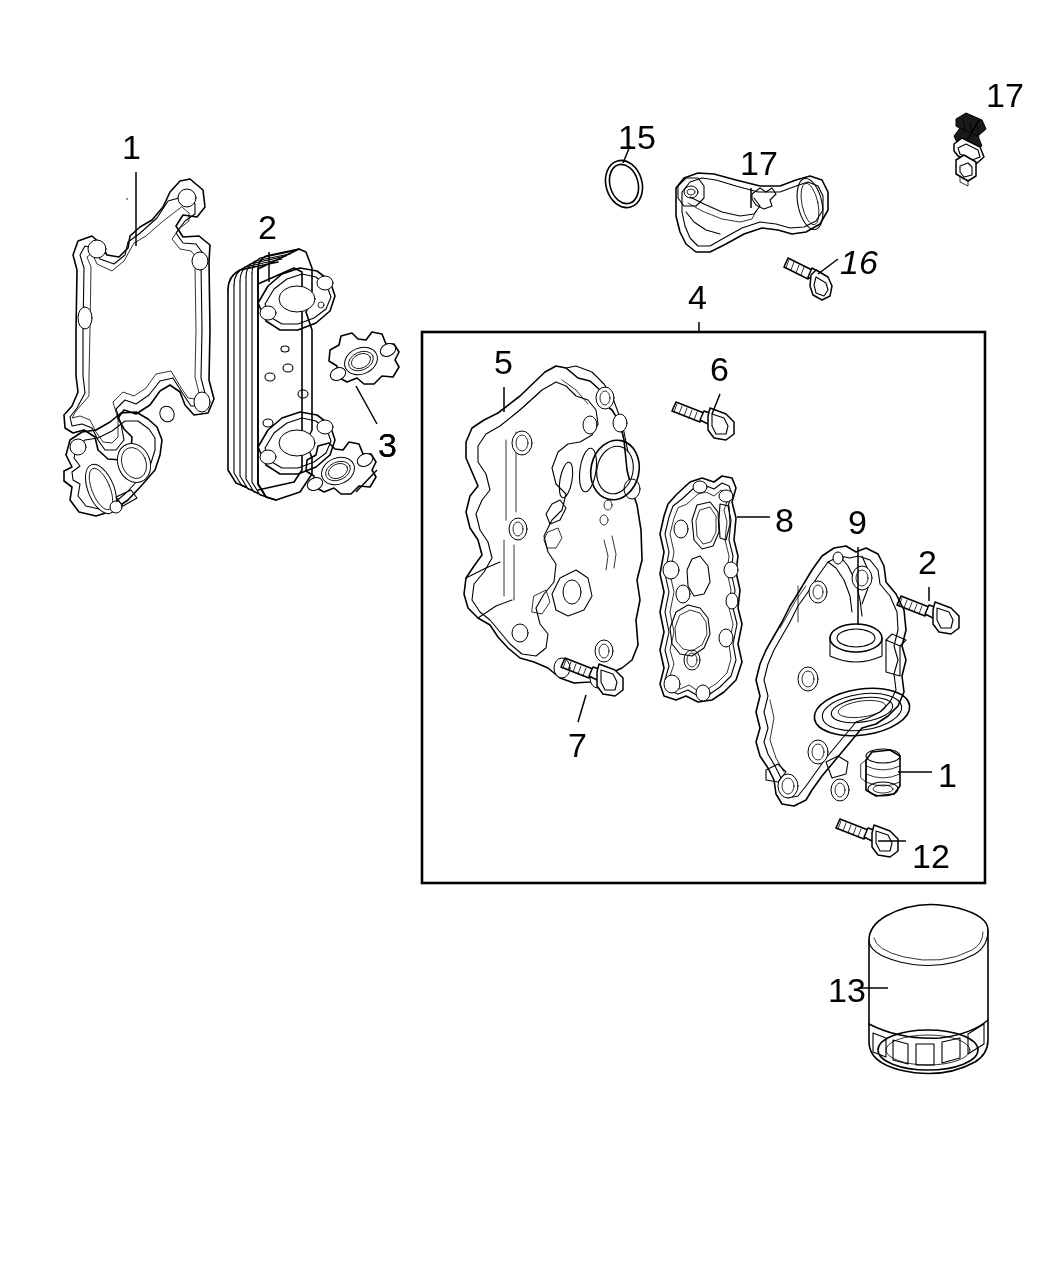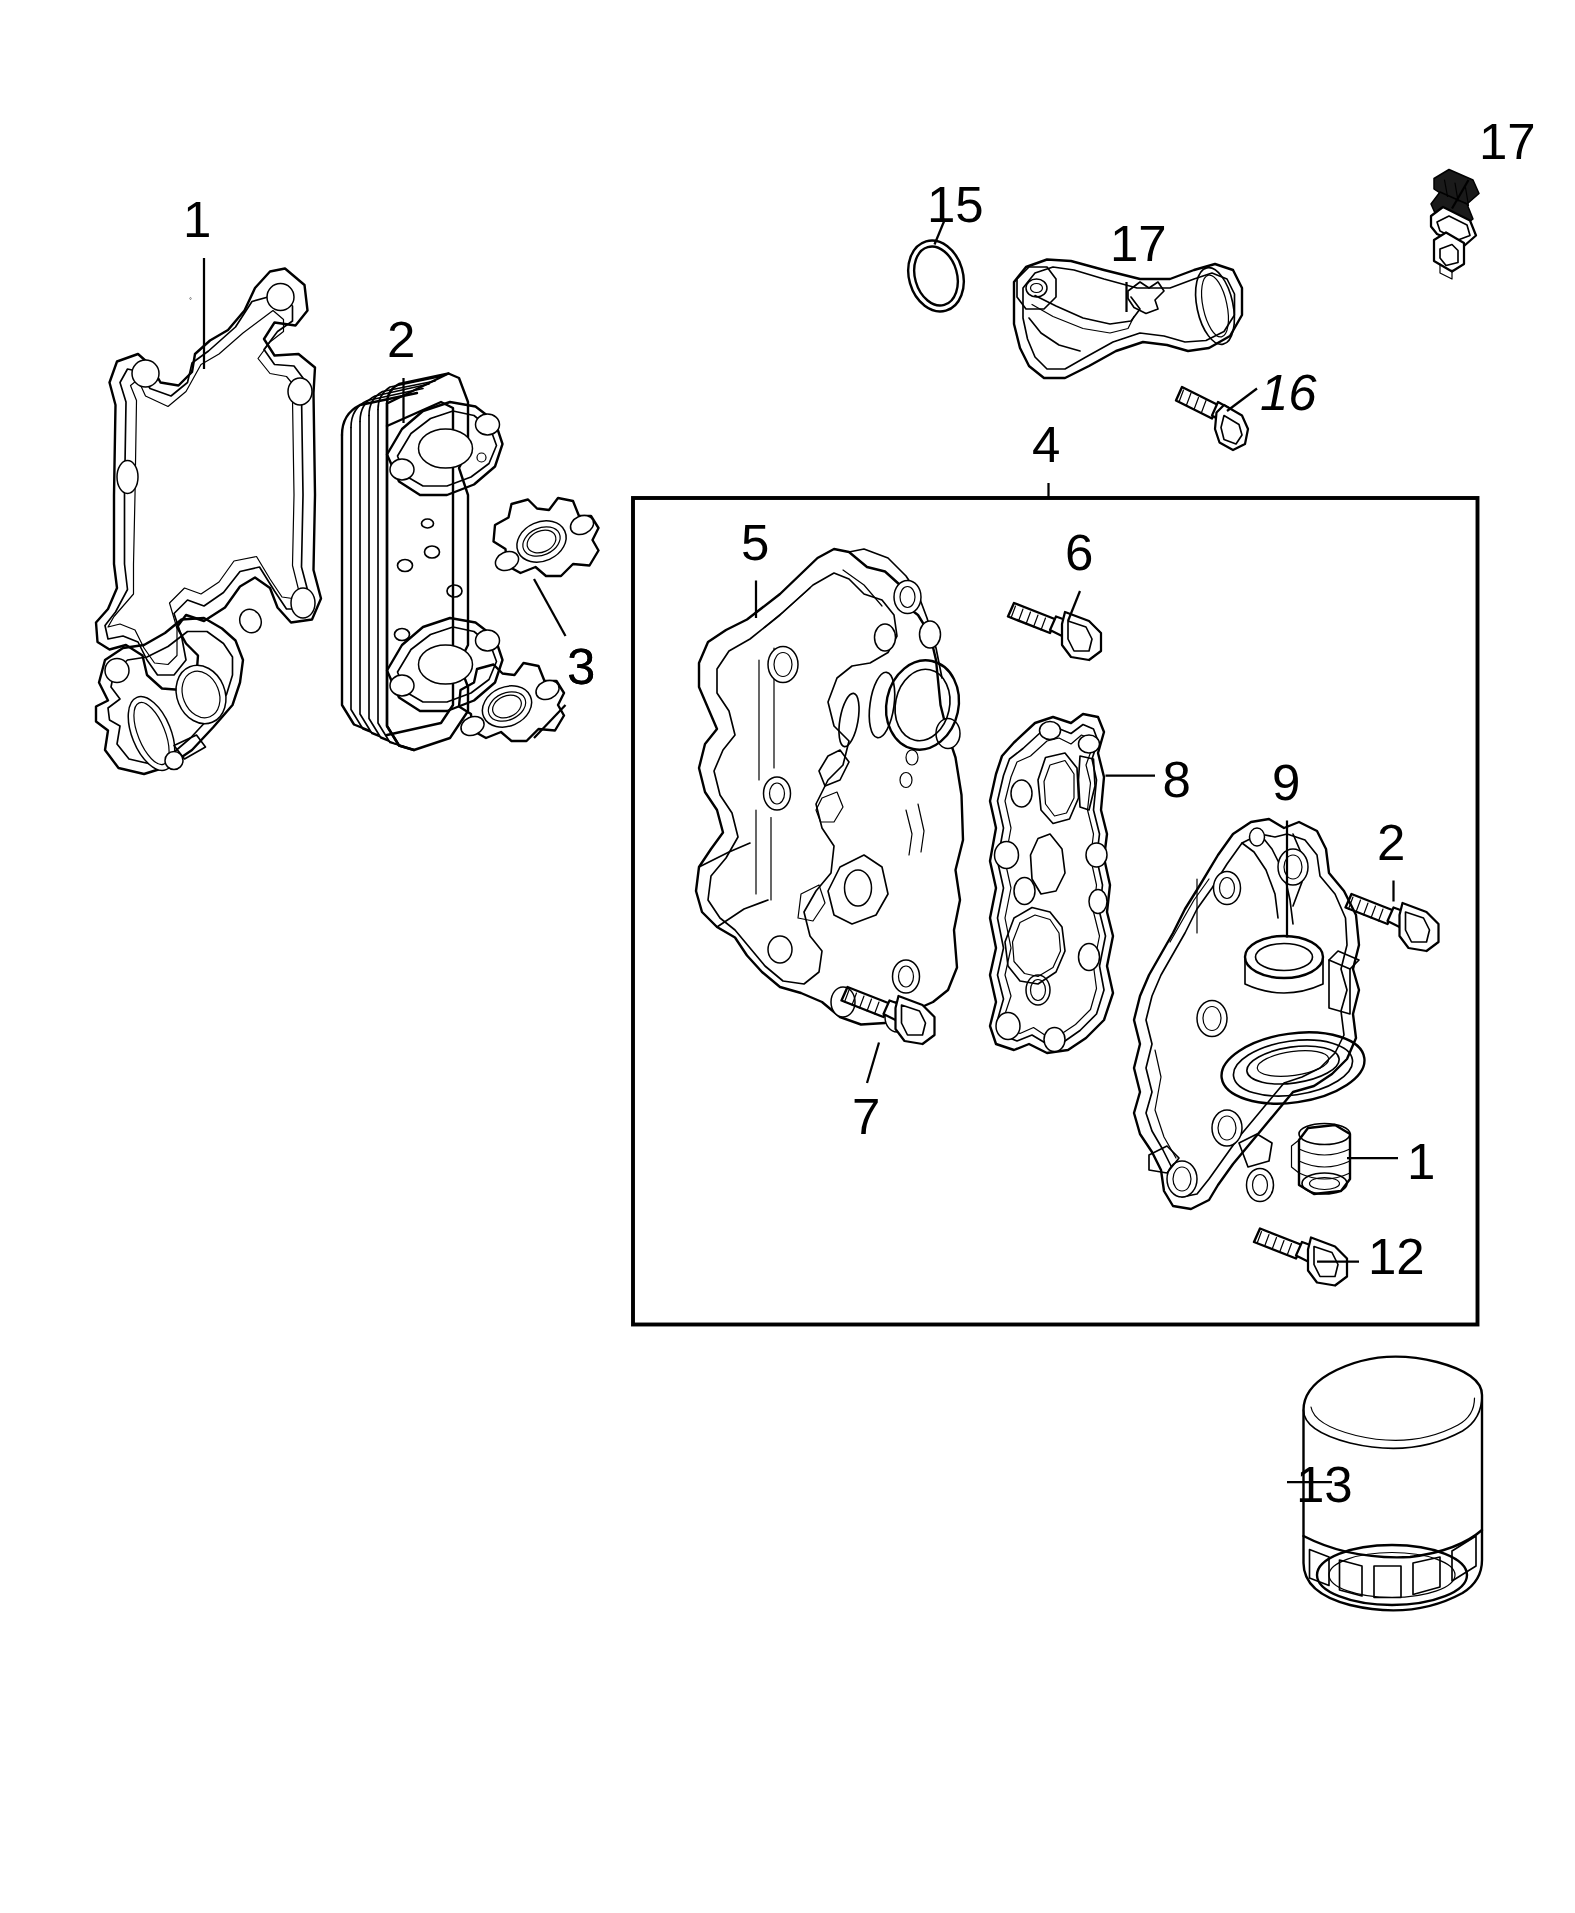--- a/index.html
+++ b/index.html
@@ -544,21 +544,21 @@
       <div class="callout-label" style="left: 378px; top: 428px;">3</div>
       <div class="callout-label" style="left: 378px; top: 428px;">3</div>
       <div class="callout-label" style="left: 688px; top: 280px;">4</div>
       <div class="callout-label" style="left: 494px; top: 345px;">5</div>
       <div class="callout-label" style="left: 710px; top: 352px;">6</div>
       <div class="callout-label" style="left: 568px; top: 728px;">7</div>
       <div class="callout-label" style="left: 775px; top: 503px;">8</div>
       <div class="callout-label" style="left: 848px; top: 505px;">9</div>
       <div class="callout-label" style="left: 918px; top: 545px;">2</div>
       <div class="callout-label" style="left: 938px; top: 758px;">1</div>
-      <div class="callout-label" style="left: 912px; top: 821px;">12</div>
-      <div class="callout-label" style="left: 828px; top: 973px; margin-left: 36px;">13</div>
+      <div class="callout-label" style="left: 912px; top: 839px;">12</div>
+      <div class="callout-label" style="left: 828px; top: 973px;">13</div>
       <div class="callout-label" style="left: 740px; top: 146px;">17</div>
       <div class="callout-label" style="left: 618px; top: 120px;">15</div>
       <div class="callout-label" style="left: 840px; top: 245px; font-style: italic;">16</div>
       <div class="callout-label" style="left: 986px; top: 78px;">17</div>
     </div>
 
 </div>
 
 </body></html>

